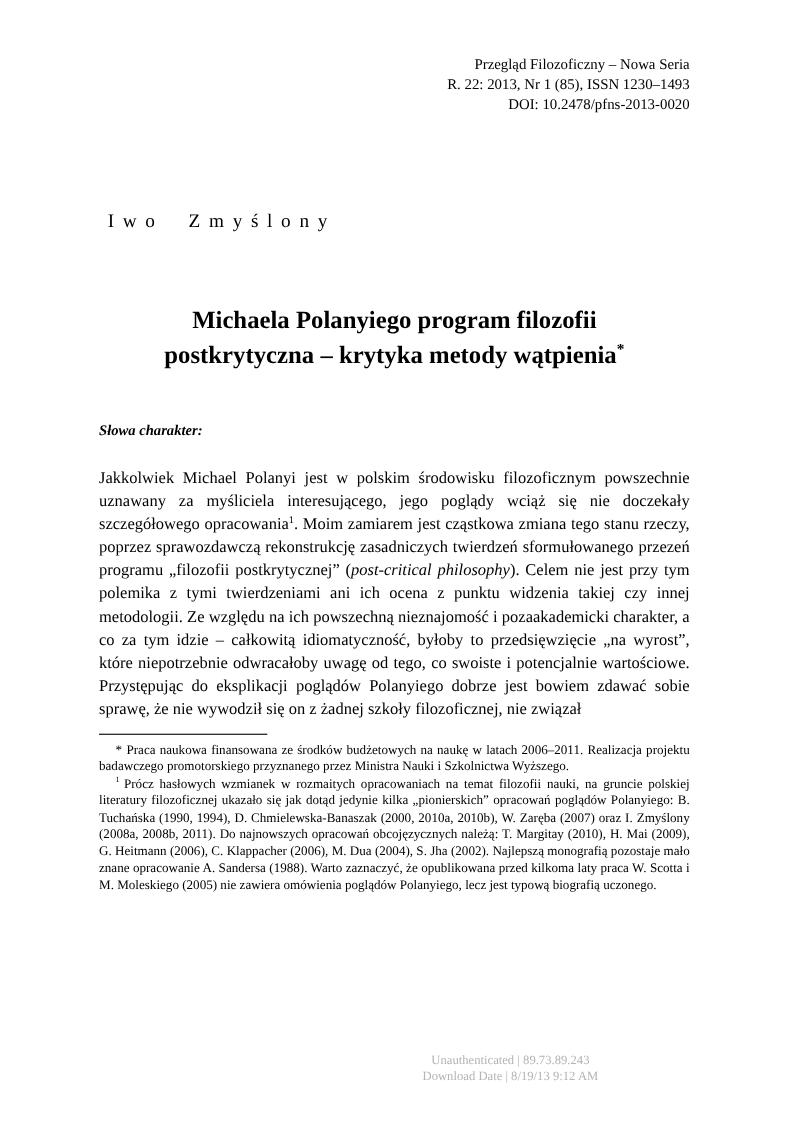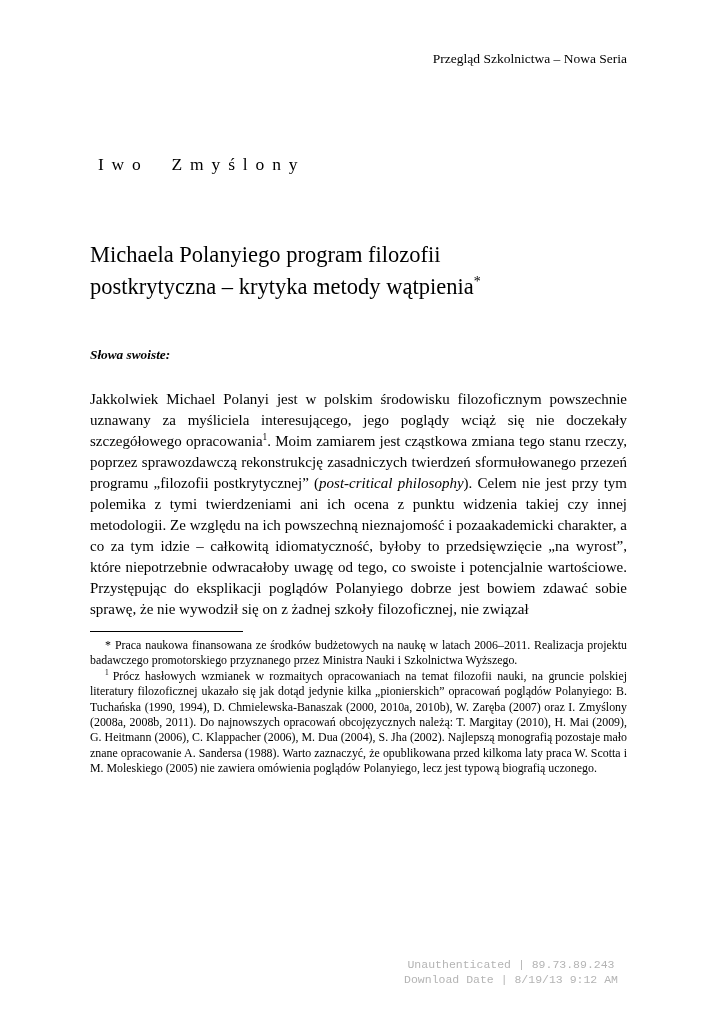--- a/index.html
+++ b/index.html
@@ -26,24 +26,24 @@
   .author {
     margin-top: 86px;
     text-align: left;
     font-size: 17.5px;
     letter-spacing: 0.45em;
     word-spacing: 0.6em;
     padding-left: 0.45em; 
   }
   .title {
     margin: 64px 0 0 0;
-    text-align: left;
+    text-align: center;
     font-size: 22.5px;
     line-height: 32px;
-    font-weight: normal;
+    font-weight: bold;
   }
   .title .note-marker {
     font-size: 0.62em;
     vertical-align: super;
     line-height: 0;
   }
   .keywords {
     margin-top: 42px;
     display: flex;
     font-size: 13.3px;
@@ -88,43 +88,44 @@
   }
   .fn-marker {
     margin-right: 4px;
   }
   .watermark {
     position: absolute;
     top: 957px;
     left: 464px;
     transform: translateX(-50%);
     text-align: center;
-    font-family: Liberation Mono, monospace;
+    font-family: Liberation Serif, serif;
     font-size: 11.5px;
     line-height: 15px;
     color: #b4b4b4;
     white-space: nowrap;
-    margin-left: 47px;
   }
 </style>
 </head>
 <body>
 
 <div class="page">
 
   <div class="journal-header">
-    <div>Przegląd Szkolnictwa – Nowa Seria</div>
+    <div>Przegląd Filozoficzny – Nowa Seria</div>
+    <div>R. 22: 2013, Nr 1 (85), ISSN 1230–1493</div>
+    <div>DOI: 10.2478/pfns-2013-0020</div>
   </div>
 
   <div class="author">Iwo Zmyślony</div>
 
   <h1 class="title"><span>Michaela Polanyiego program filozofii</span><br><span>postkrytyczna – krytyka metody wątpienia</span><sup class="note-marker">*</sup></h1>
 
   <div class="keywords">
-    <span class="kw-label">Słowa swoiste:</span>
+    <span class="kw-label">Słowa charakter:</span>
   </div>
 
   <p class="body-text"><span>Jakkolwiek Michael Polanyi jest w polskim środowisku filozoficznym powszechnie uznawany za myśliciela interesującego, jego poglądy wciąż się nie doczekały szczegółowego opracowania</span><sup>1</sup><span>. Moim zamiarem jest cząstkowa zmiana tego stanu rzeczy, poprzez sprawozdawczą rekonstrukcję zasadniczych twierdzeń sformułowanego przezeń programu „filozofii postkrytycznej” (</span><em>post-critical philosophy</em><span>). Celem nie jest przy tym polemika z tymi twierdzeniami ani ich ocena z punktu widzenia takiej czy innej metodologii. Ze względu na ich powszechną nieznajomość i pozaakademicki charakter, a co za tym idzie – całkowitą idiomatyczność, byłoby to przedsięwzięcie „na wyrost”, które niepotrzebnie odwracałoby uwagę od tego, co swoiste i potencjalnie wartościowe. Przystępując do eksplikacji poglądów Polanyiego dobrze jest bowiem zdawać sobie sprawę, że nie wywodził się on z żadnej szkoły filozoficznej, nie związał</span></p>
 
   <div class="footnote-rule"></div>
 
   <div class="footnotes">
     <p><span class="fn-marker">*</span><span>Praca naukowa finansowana ze środków budżetowych na naukę w latach 2006–2011. Realizacja projektu badawczego promotorskiego przyznanego przez Ministra Nauki i Szkolnictwa Wyższego.</span></p>
     <p><sup class="fn-marker">1</sup><span>Prócz hasłowych wzmianek w rozmaitych opracowaniach na temat filozofii nauki, na gruncie polskiej literatury filozoficznej ukazało się jak dotąd jedynie kilka „pionierskich” opracowań poglądów Polanyiego: B. Tuchańska (1990, 1994), D. Chmielewska-Banaszak (2000, 2010a, 2010b), W. Zaręba (2007) oraz I. Zmyślony (2008a, 2008b, 2011). Do najnowszych opracowań obcojęzycznych należą: T. Margitay (2010), H. Mai (2009), G. Heitmann (2006), C. Klappacher (2006), M. Dua (2004), S. Jha (2002). Najlepszą monografią pozostaje mało znane opracowanie A. Sandersa (1988). Warto zaznaczyć, że opublikowana przed kilkoma laty praca W. Scotta i M. Moleskiego (2005) nie zawiera omówienia poglądów Polanyiego, lecz jest typową biografią uczonego.</span></p>
   </div>

